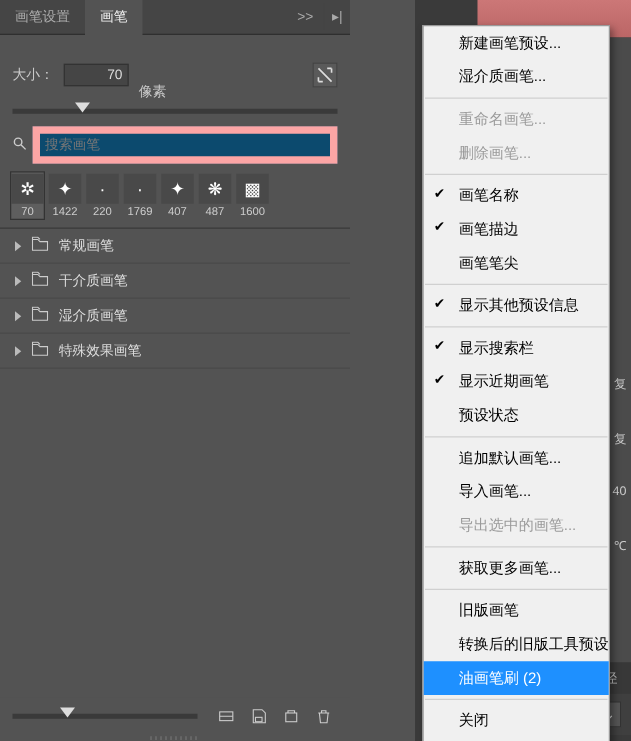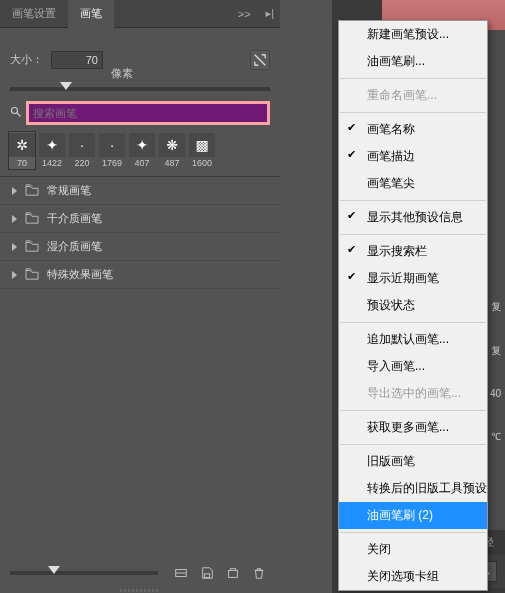--- a/index.html
+++ b/index.html
@@ -22,21 +22,21 @@
 .size-input { width: 52px; background: #454545; border: 1px solid #333; color: #ddd; text-align: right; padding: 2px 4px; font-size: 11px; }
 .size-unit { color: #ccc; margin-top: 28px; }
 .flip-btn { margin-left: auto; width: 20px; height: 20px; background: #5a5a5a; display:flex; align-items:center; justify-content:center; border:1px solid #444;}
 .flip-btn svg { width:14px; height:14px; }
 
 .slider-track { margin: 2px 10px 8px 10px; height: 4px; background: #3a3a3a; position: relative; }
 .slider-thumb { position: absolute; left: 50px; top: -5px; width: 0; height: 0; border-left: 6px solid transparent; border-right: 6px solid transparent; border-top: 8px solid #ddd; }
 
 .search-row { display: flex; align-items: center; padding: 2px 10px 6px 10px; gap: 4px; }
 .search-icon { color: #ccc; font-size: 12px; }
-.search-input { flex: 1; background: #701a75; border: 3px solid #fca5a5; color: #bbb; padding: 3px 4px; font-size: 11px; }
+.search-input { flex: 1; background: #0c4a6e; border: 6px solid #fca5a5; color: #bbb; padding: 3px 4px; font-size: 11px; }
 
 .thumbs { display: flex; padding: 0 8px 6px 8px; gap: 2px; }
 .thumb { width: 28px; display: flex; flex-direction: column; align-items: center; border: 1px solid transparent; padding: 1px;}
 .thumb.selected { border: 1px solid #333; background: #5e5e5e;}
 .thumb-img { width: 26px; height: 24px; background: #494949; display: flex; align-items: center; justify-content: center; color:#fff; font-size:14px;}
 .thumb-label { font-size: 9px; color: #ccc; margin-top: 1px; }
 
 .folders { border-top: 1px solid #3a3a3a; }
 .folder { display: flex; align-items: center; padding: 6px 12px; gap: 8px; border-bottom: 1px solid #4a4a4a; }
 .folder .arrow { width: 0; height: 0; border-top: 4px solid transparent; border-bottom: 4px solid transparent; border-left: 5px solid #bbb; }
@@ -215,23 +215,24 @@
         </svg>
       </div>
   </div>
   <div class="grip">
       <div></div>
     </div>
 </div>
 
 <div class="menu">
   <div class="menu-item">新建画笔预设...</div>
-  <div class="menu-item">油画笔刷...</div>
+  <div class="menu-item">湿介质画笔...</div>
   <div class="menu-sep"></div>
   <div class="menu-item disabled">重命名画笔...</div>
+  <div class="menu-item disabled">删除画笔...</div>
   <div class="menu-sep"></div>
   <div class="menu-item"><span class="check">✔</span><span>画笔名称</span></div>
   <div class="menu-item"><span class="check">✔</span><span>画笔描边</span></div>
   <div class="menu-item">画笔笔尖</div>
   <div class="menu-sep"></div>
   <div class="menu-item"><span class="check">✔</span><span>显示其他预设信息</span></div>
   <div class="menu-sep"></div>
   <div class="menu-item"><span class="check">✔</span><span>显示搜索栏</span></div>
   <div class="menu-item"><span class="check">✔</span><span>显示近期画笔</span></div>
   <div class="menu-item">预设状态</div>

